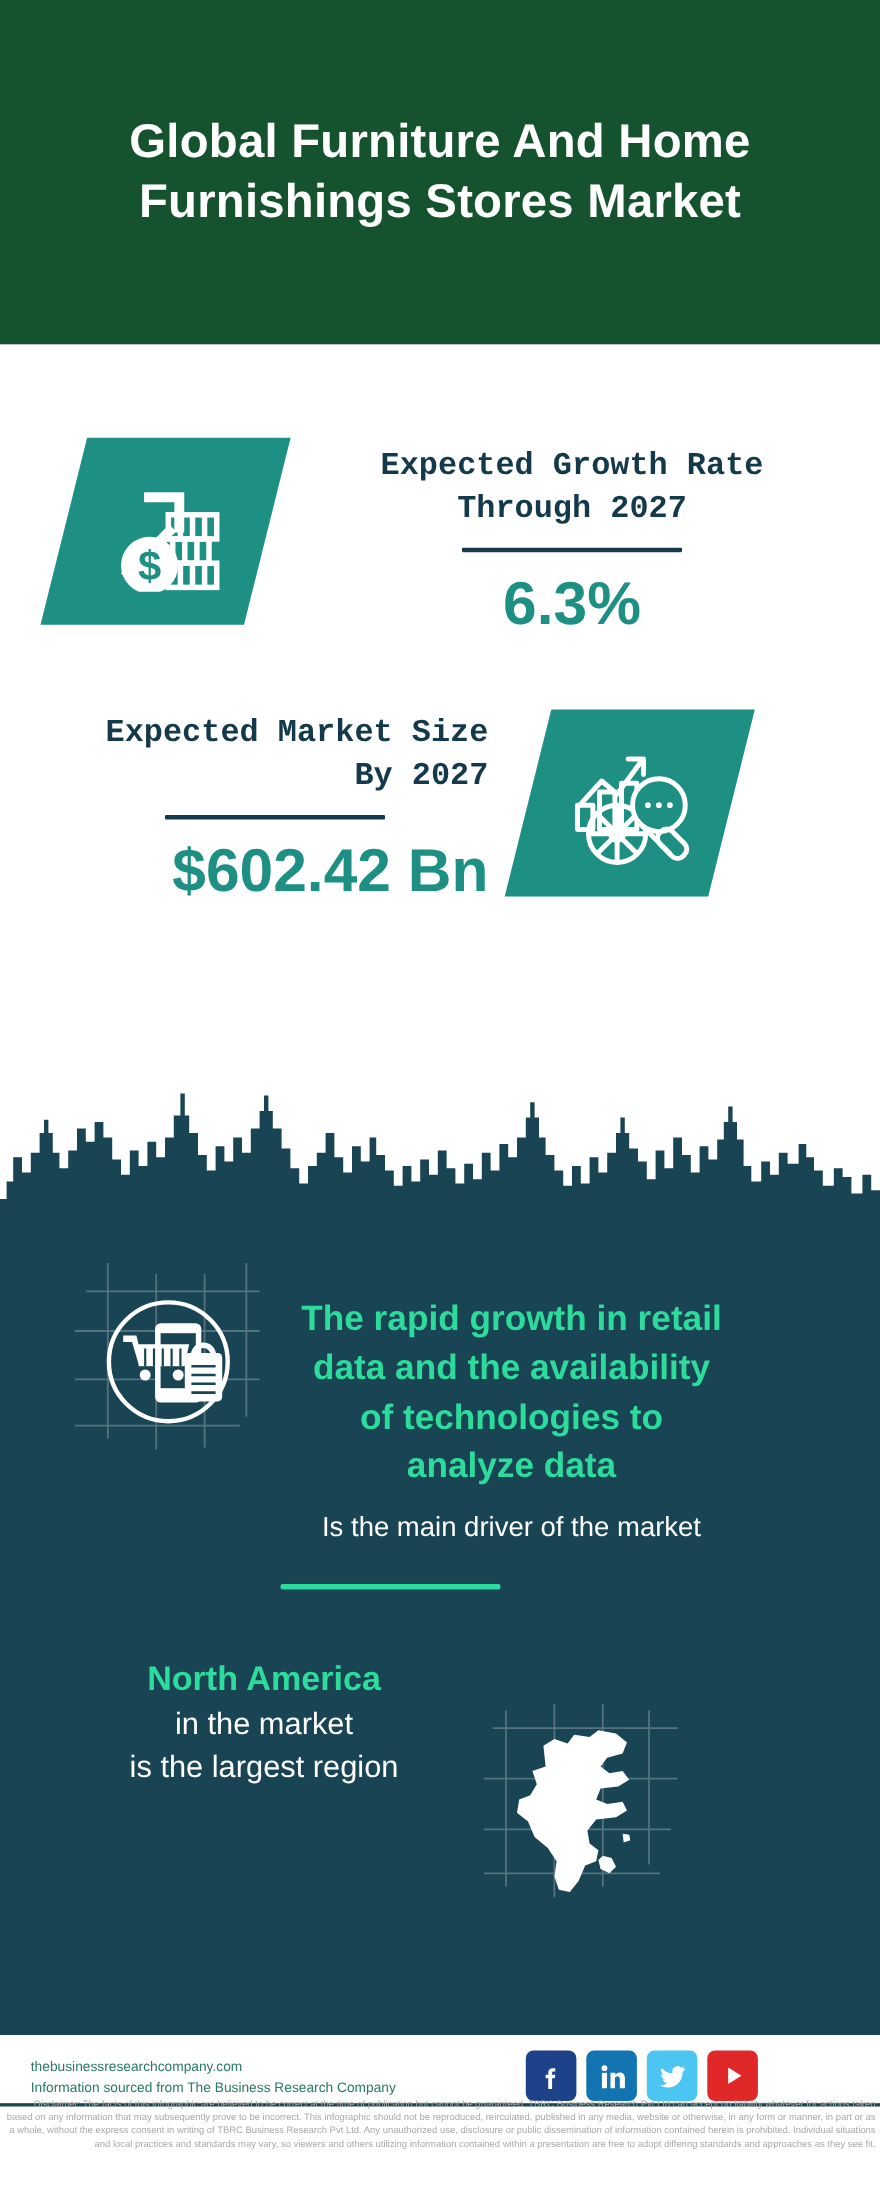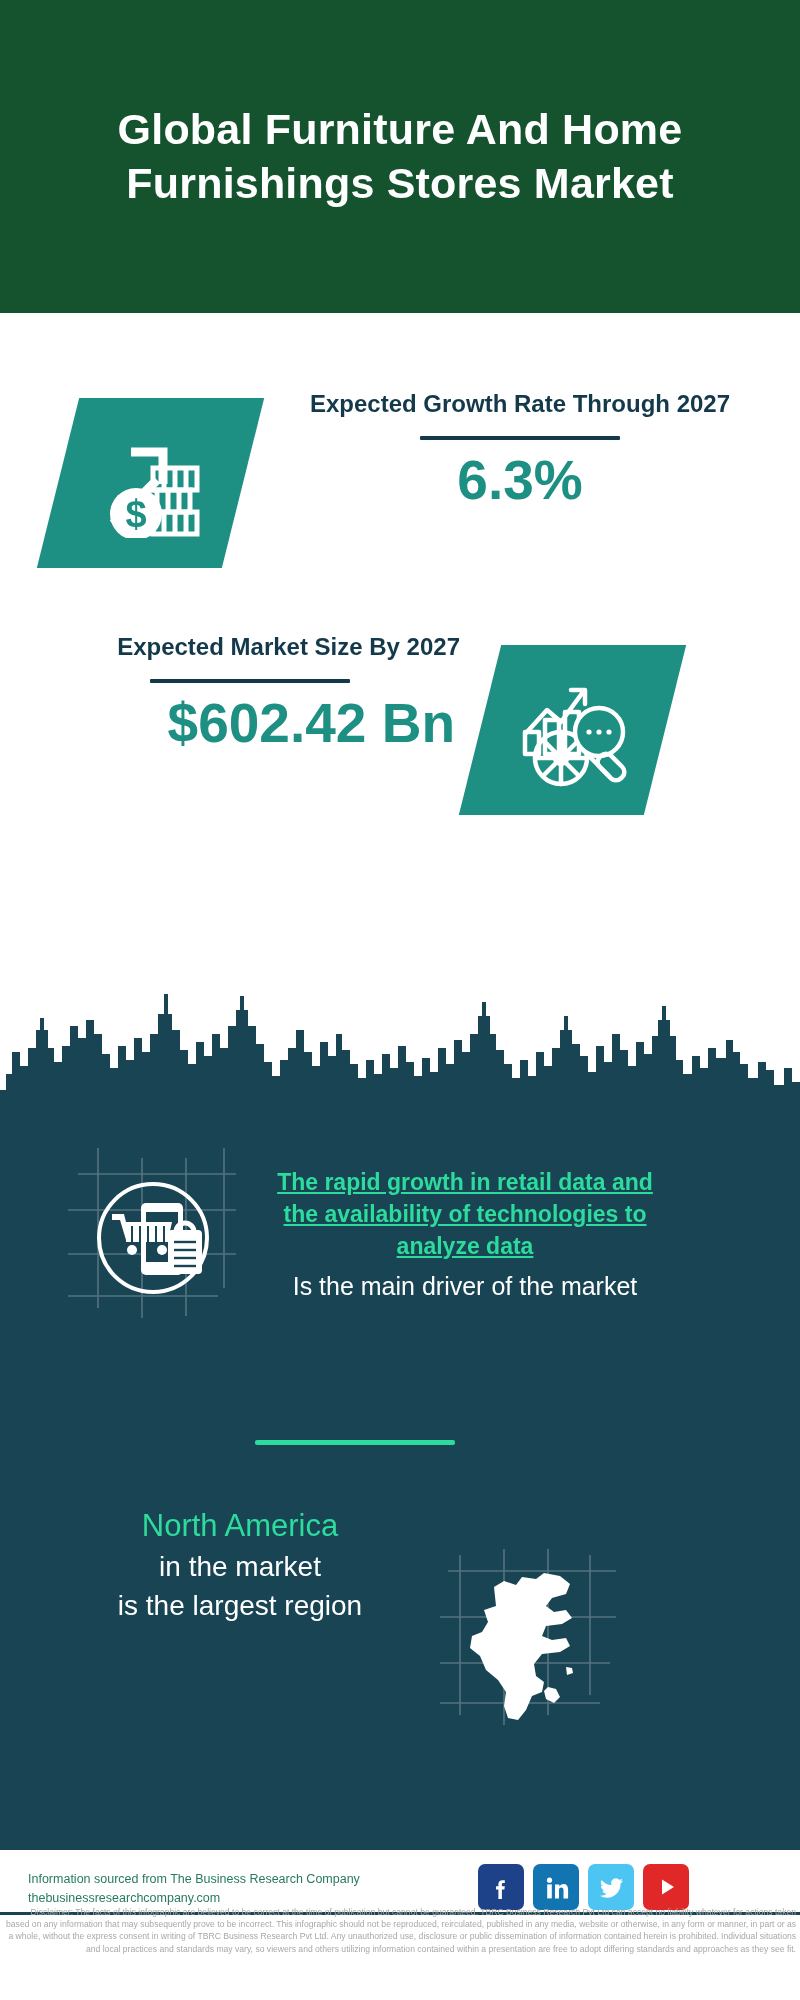--- a/index.html
+++ b/index.html
@@ -37,27 +37,27 @@
   }
   .para-1{left:58px;top:85px;width:185px;height:170px;}
   .icon-money{
     position:absolute;left:58px;top:85px;width:185px;height:170px;
     display:flex;align-items:center;justify-content:center;
   }
   .stat1-text{
     position:absolute;left:290px;top:75px;width:460px;text-align:center;
   }
   .stat-label{
-    color:#14394b;font-size:24px;font-weight:bold;line-height:1.35;margin:0;
+    color:#14394b;font-size:29px;font-weight:bold;line-height:1.35;margin:16px;font-family:Liberation Mono, monospace;
   }
   .rule-dark{
     width:200px;height:4px;background:#14394b;margin:16px auto 10px auto;border-radius:1px;
   }
   .stat-value-teal{
-    color:#1d8f83;font-size:55px;font-weight:bold;margin:5px;line-height:1.1;
+    color:#1d8f83;font-size:55px;font-weight:bold;margin:16px;line-height:1.1;
   }
 
   
   .stat2{position:absolute;left:0;top:583px;width:800px;height:280px;}
   .para-2{left:480px;top:62px;width:185px;height:170px;}
   .icon-analytics{
     position:absolute;left:480px;top:62px;width:185px;height:170px;
     display:flex;align-items:center;justify-content:center;
   }
   .stat2-text{
@@ -73,36 +73,36 @@
   }
 
   
   .driver-icon-wrap{
     position:absolute;left:68px;top:1148px;width:170px;height:170px;
   }
   .driver-text{
     position:absolute;left:255px;top:1160px;width:420px;text-align:center;
   }
   .driver-green{
-    color:#2ddb9c;font-size:23px;font-weight:bold;line-height:1.4;margin:6px;text-decoration:underline;
+    color:#2ddb9c;font-size:32px;font-weight:bold;line-height:1.4;margin:16px;
   }
   .driver-white{
     color:#ffffff;font-size:25px;font-weight:normal;line-height:1.4;margin:0;
   }
   .rule-green{
     position:absolute;left:255px;top:1440px;width:200px;height:5px;
     background:#2ddb9c;border-radius:2px;
   }
 
   
   .region-text{
     position:absolute;left:20px;top:1505px;width:440px;text-align:center;
   }
   .region-green{
-    color:#2ddb9c;font-size:31px;font-weight:normal;margin:0;line-height:1.35;
+    color:#2ddb9c;font-size:31px;font-weight:bold;margin:0;line-height:1.35;
   }
   .region-white{
     color:#ffffff;font-size:28px;font-weight:normal;margin:0;line-height:1.4;
   }
   .map-wrap{
     position:absolute;left:430px;top:1545px;width:190px;height:190px;
   }
 
   
   .footer{
@@ -294,22 +294,22 @@
       </g>
       <path fill="#ffffff" d="M64 42 l10 -6 l12 4 l6 -8 l14 2 l8 -6 l16 3 l10 8 l-4 10 l-14 4 l-6 8 l8 6 l12 -2 l6 8 l-10 6 l-16 2 l-4 10 l10 4 l14 -2 l4 8 l-10 6 l-18 2 l-8 10 l2 12 l8 6 l-2 10 l-10 4 l-6 14 l-8 10 l-10 -2 l-4 -12 l2 -14 l-8 -12 l-12 -10 l-6 -14 l-10 -8 l2 -12 l10 -4 l6 -10 l-4 -12 l12 -4 Z"></path>
       <path fill="#ffffff" d="M118 142 l8 2 l4 8 l-6 6 l-8 -4 l-2 -8 Z"></path>
       <path fill="#ffffff" d="M136 122 l6 1 l1 5 l-6 2 Z"></path>
     </svg>
   </div>
 
   <div class="footer"></div>
 
   <div class="footer-src">
+    <div>thebusinessresearchcompany.com</div>
     <div>Information sourced from The Business Research Company</div>
-    <div>thebusinessresearchcompany.com</div>
   </div>
 
   <div class="socials">
     <a class="soc soc-fb">
       <svg width="26" height="26" viewBox="0 0 26 26" aria-hidden="true">
         <path fill="#ffffff" d="M16.4 6.2h-2.1c-2.3 0-3.9 1.5-3.9 3.9v2.1H8v3.2h2.4V25h3.5v-9.6h2.5l.4-3.2h-2.9v-1.8c0-.8.3-1.3 1.3-1.3h1.6V6.2z"></path>
       </svg>
     </a>
     <a class="soc soc-li">
       <svg width="26" height="26" viewBox="0 0 26 26" aria-hidden="true">

